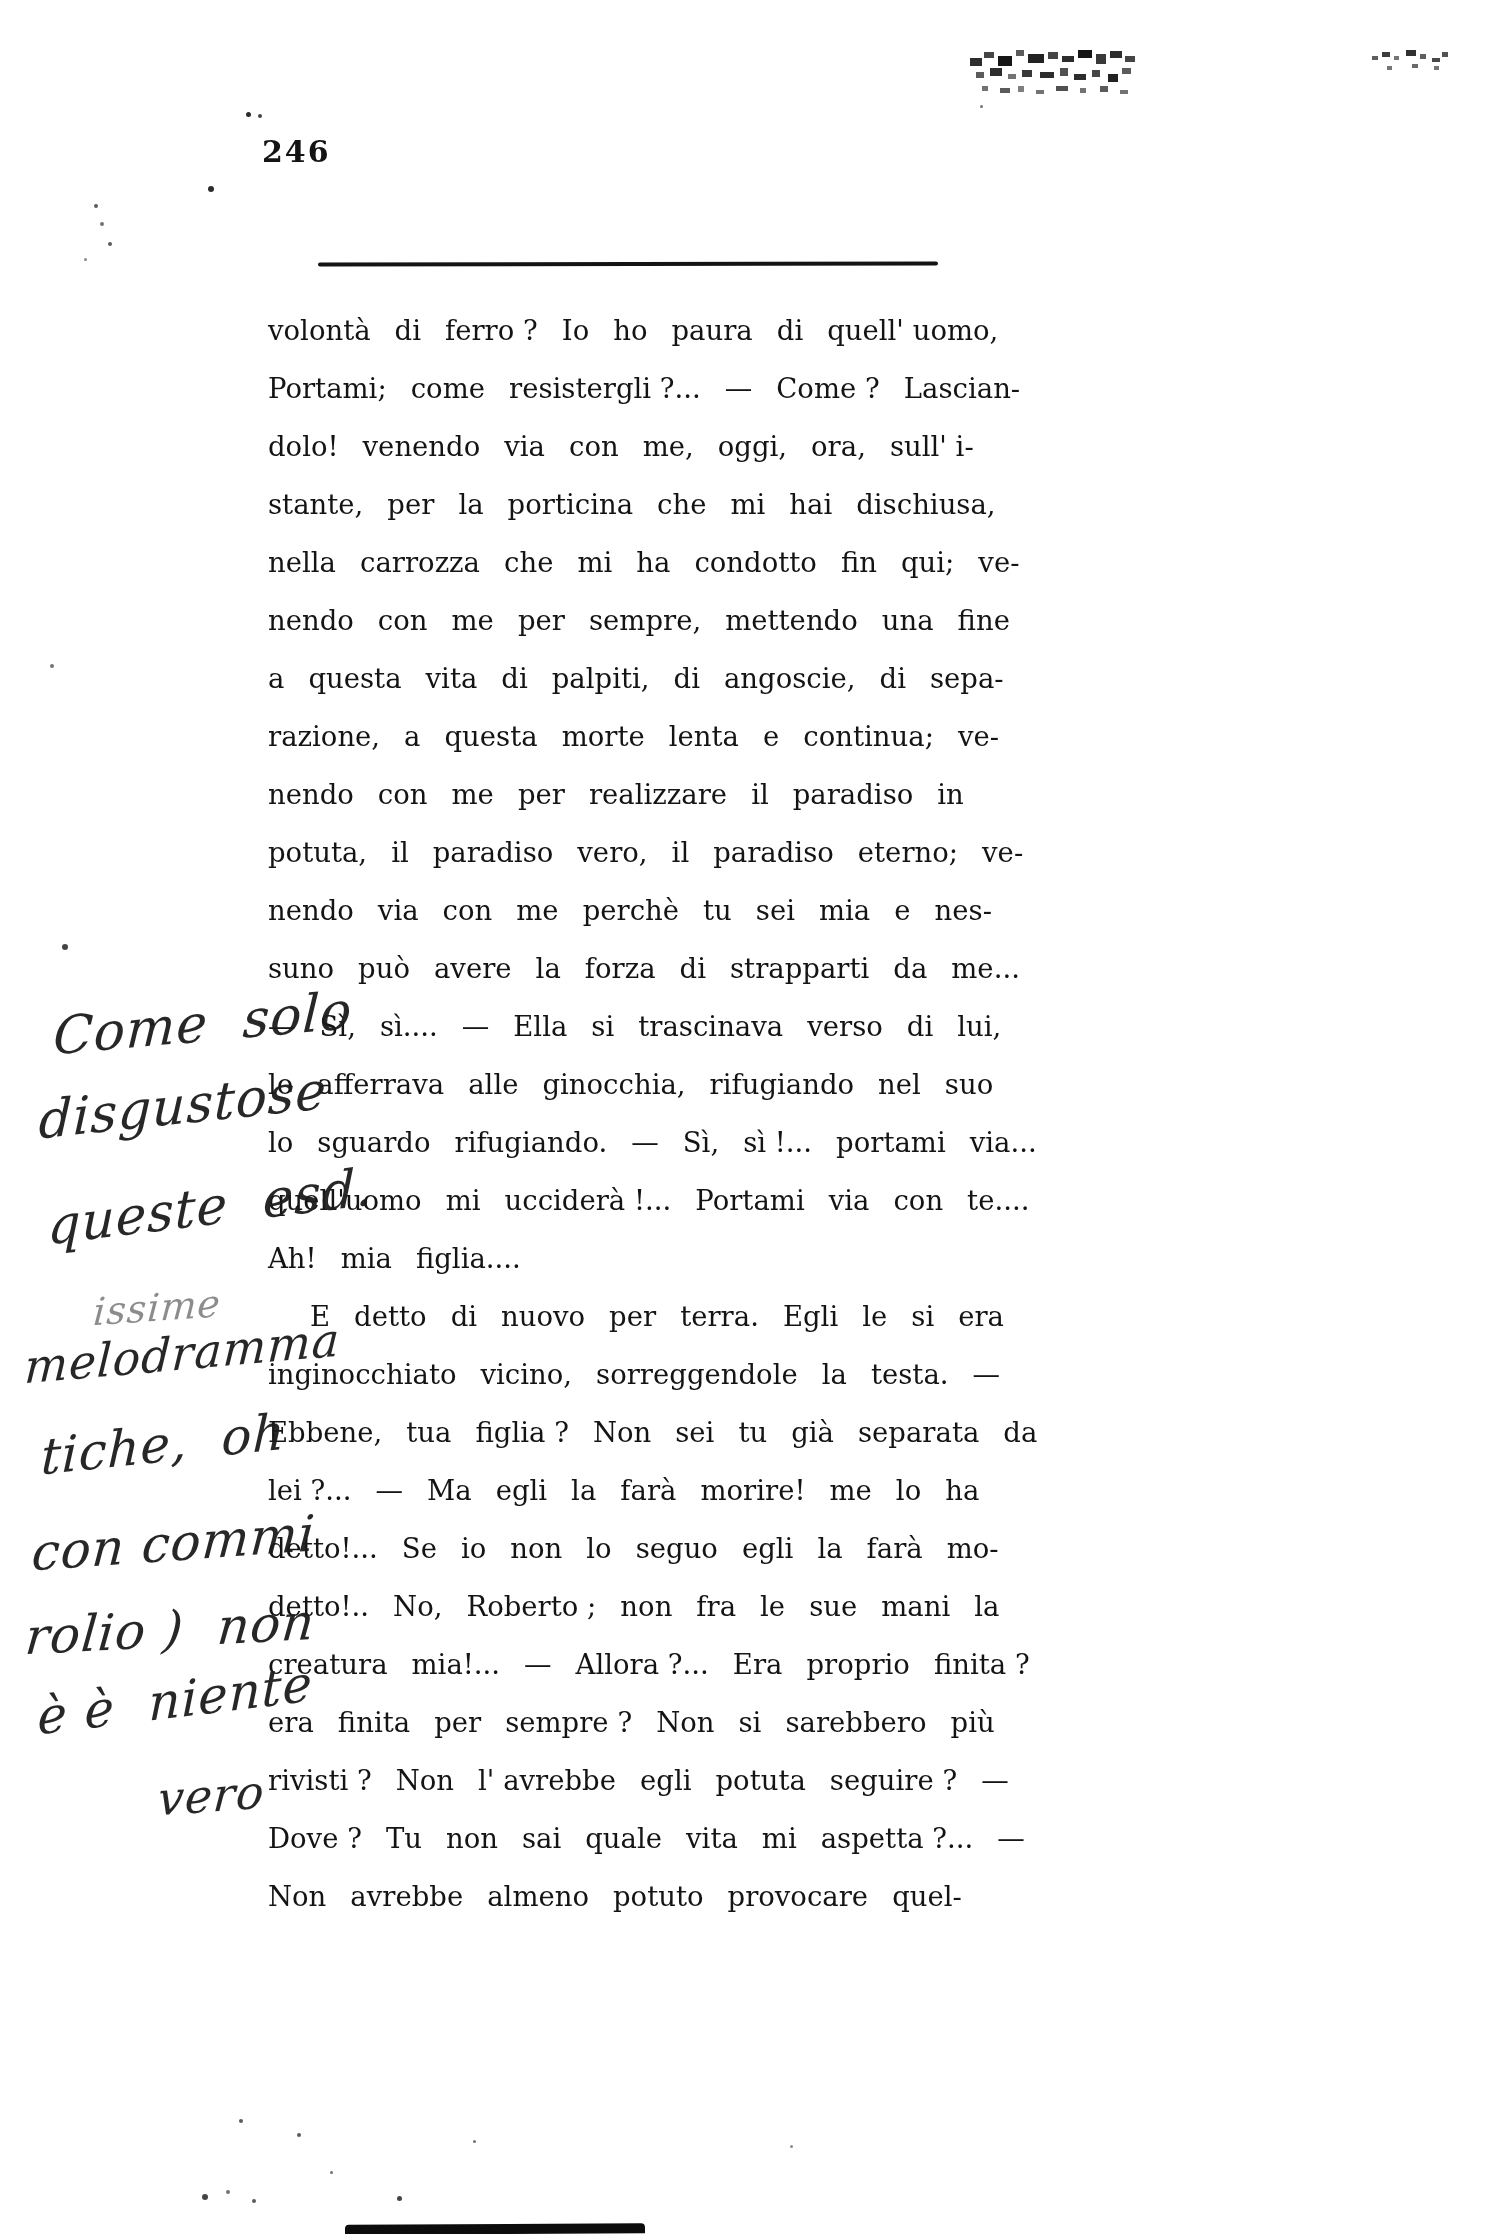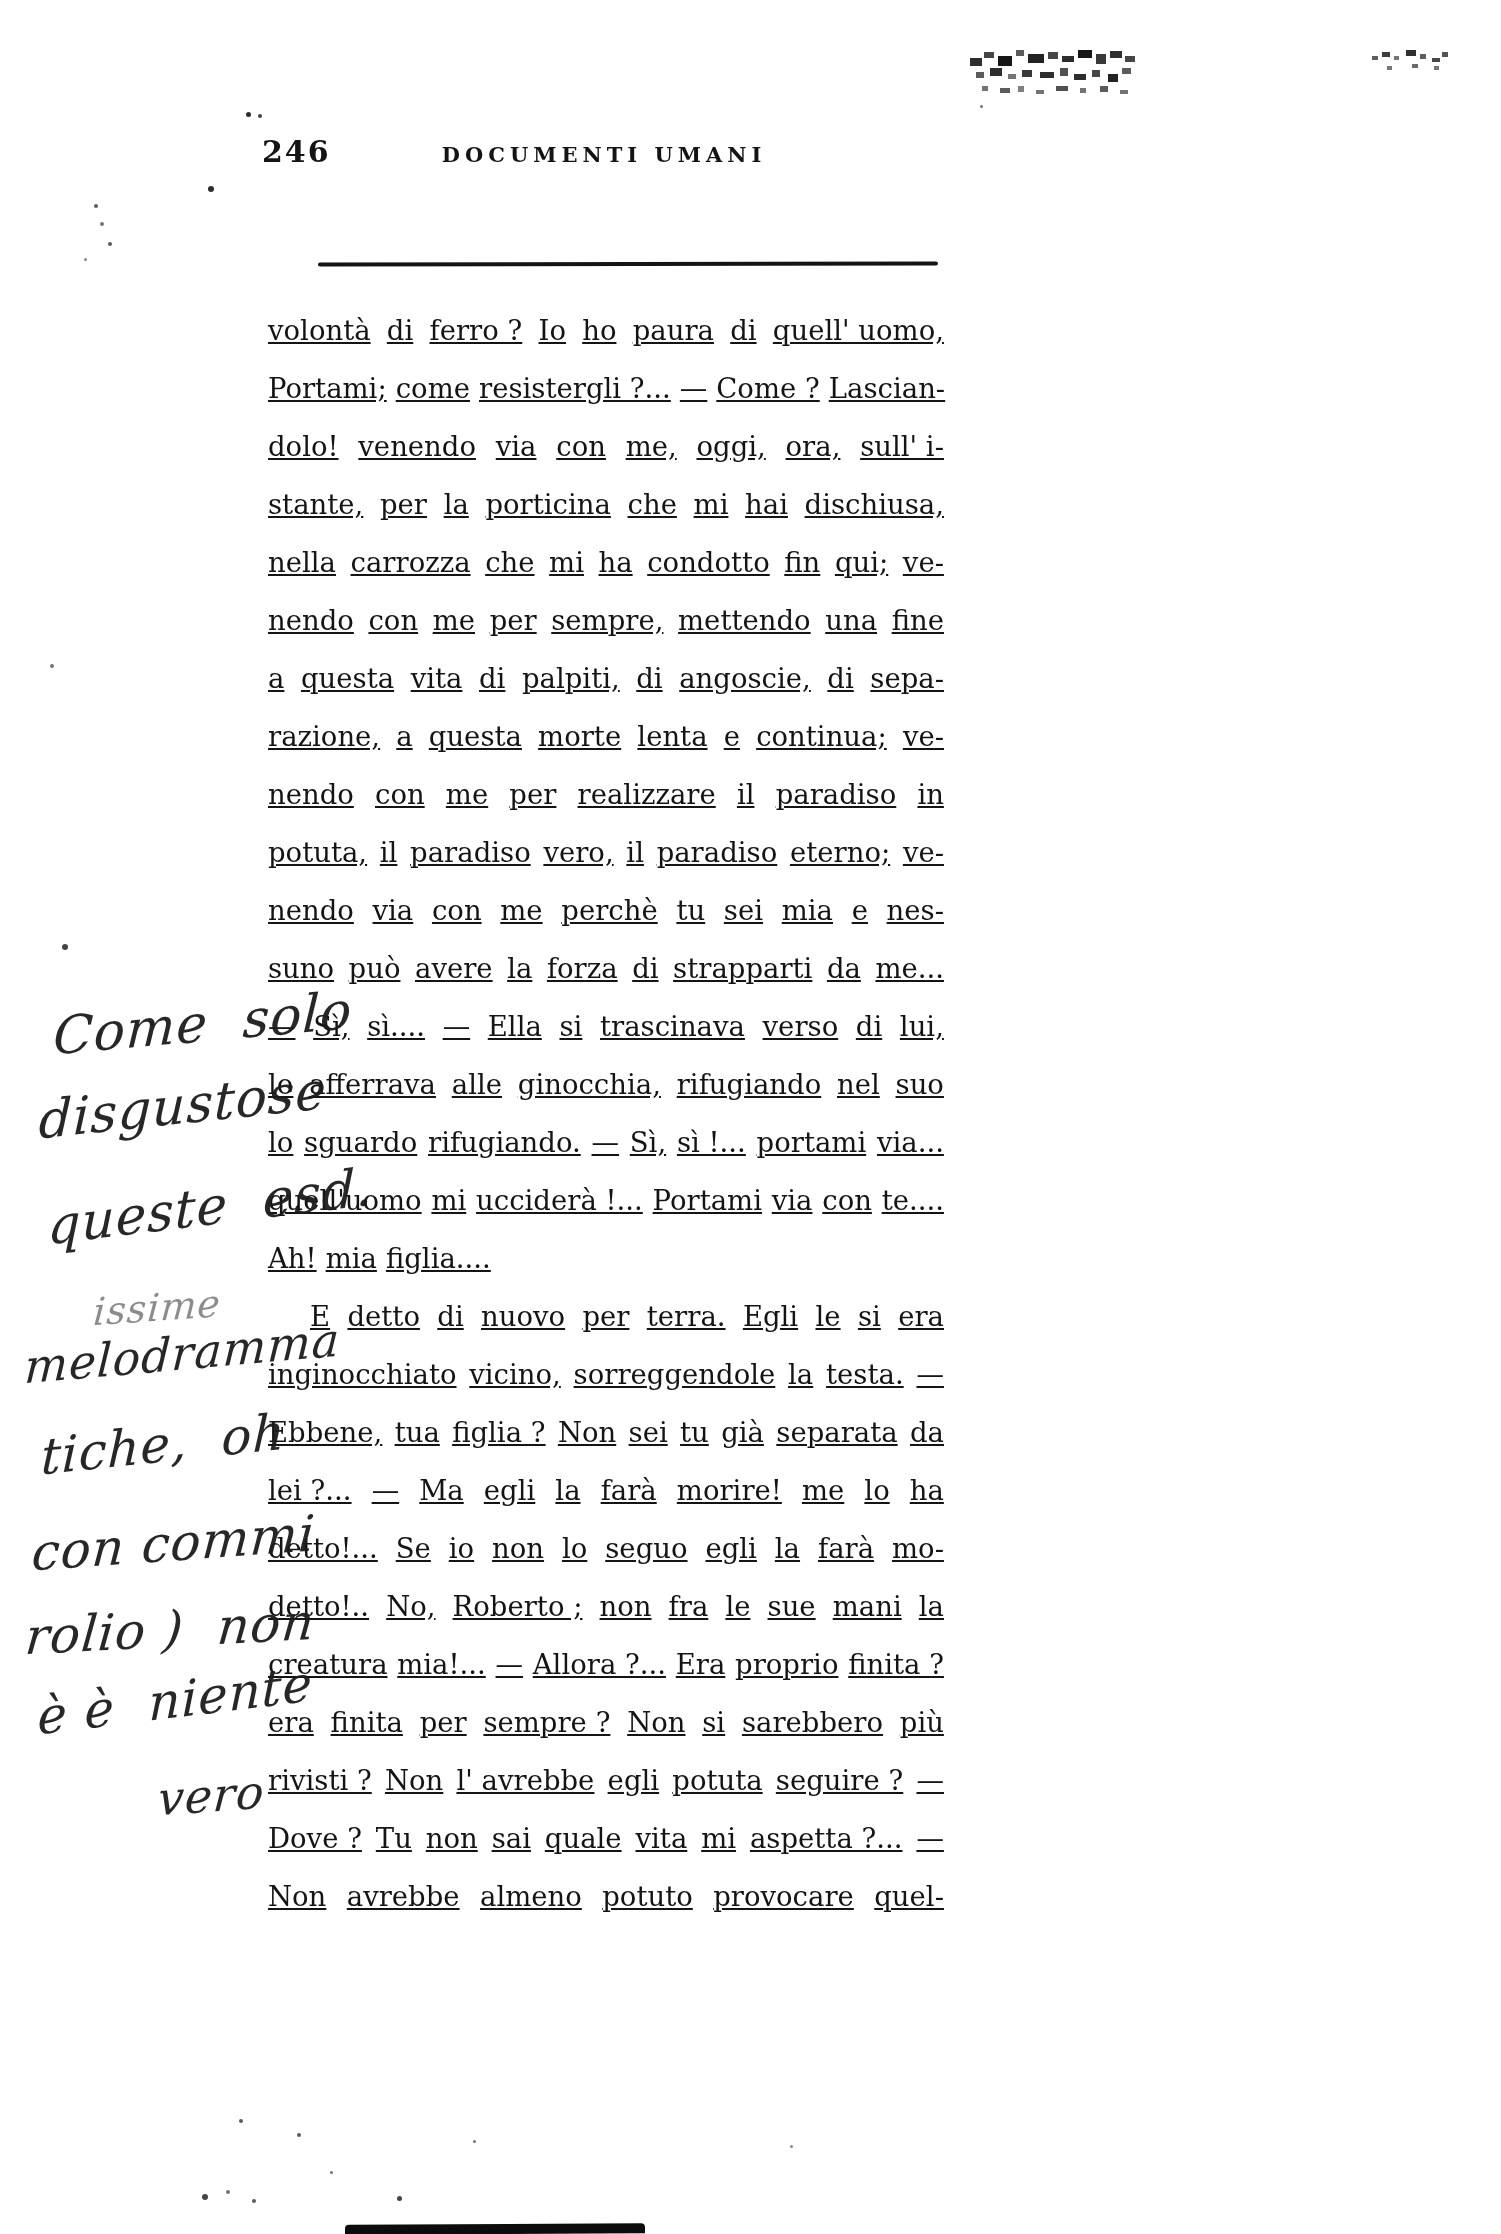--- a/index.html
+++ b/index.html
@@ -27,23 +27,22 @@
     background:var(--ink,#141414); border-radius:2px;
     transform:rotate(-0.08deg);
   }
   
   .body-text {
     position:absolute; left:268px; top:301px; width:676px;
   }
   .line {
     display:flex; flex-wrap:nowrap; align-items:baseline;
     height:58px; line-height:58px;
-    column-gap:9px;
+    column-gap:24px;
     font-size:27.5px;
-    text-decoration:underline;
   }
   .line.just { justify-content:space-between; }
   .line.indent { padding-left:42px; }
   .line span { white-space:pre; }
   
   .marginalia-layer { position:absolute; inset:0; pointer-events:none; }
   .hand {
     position:absolute;
     font-family:"DejaVu Serif", serif;
     font-style:italic;
@@ -60,21 +59,20 @@
     position:absolute; left:345px; top:2224px; width:300px; height:10px;
     background:#0c0c0c; border-radius:4px 4px 0 0; transform:rotate(-0.3deg);
   }
 </style>
 </head>
 <body>
 
 <div class="sheet" style="--ink: #141414; --paper: #ffffff;">
 
   <div class="page-number">246</div>
-  <div class="running-header">DOCUMENTI UMANI</div>
   <div class="header-rule"></div>
 
   <div class="body-text">
       <div class="line just">
         <span>volontà</span>
         <span>di</span>
         <span>ferro&nbsp;?</span>
         <span>Io</span>
         <span>ho</span>
         <span>paura</span>

